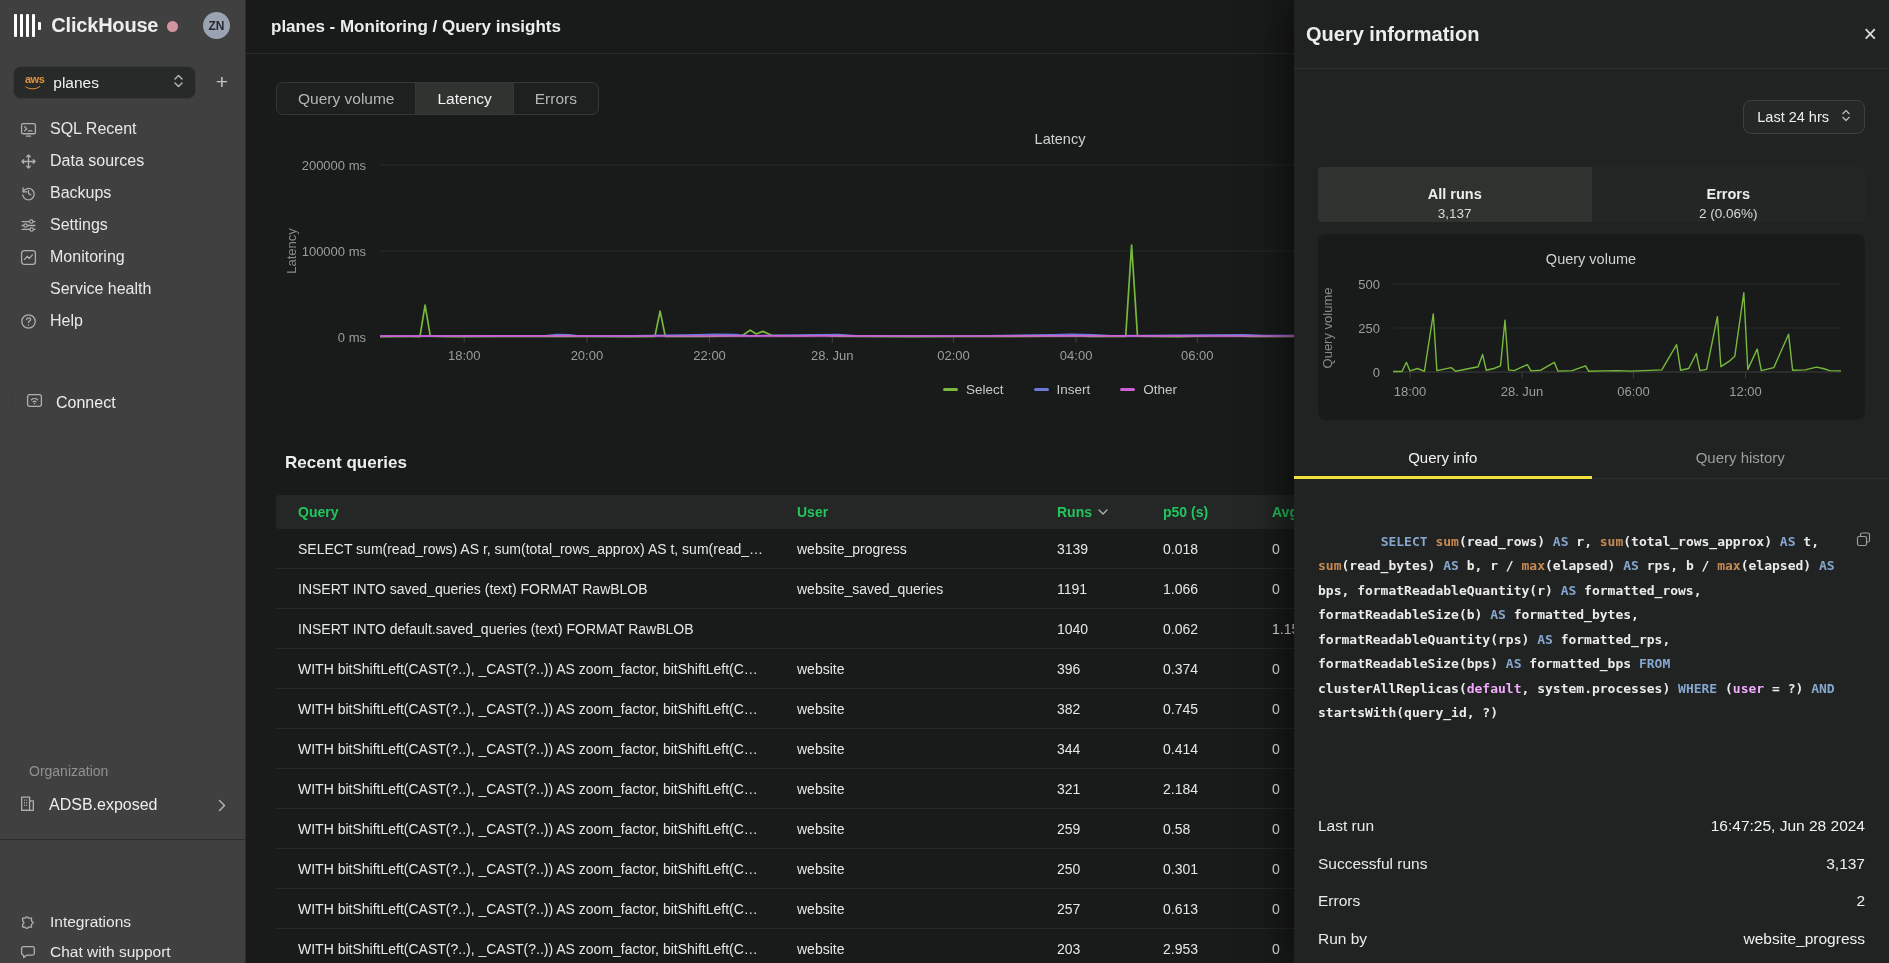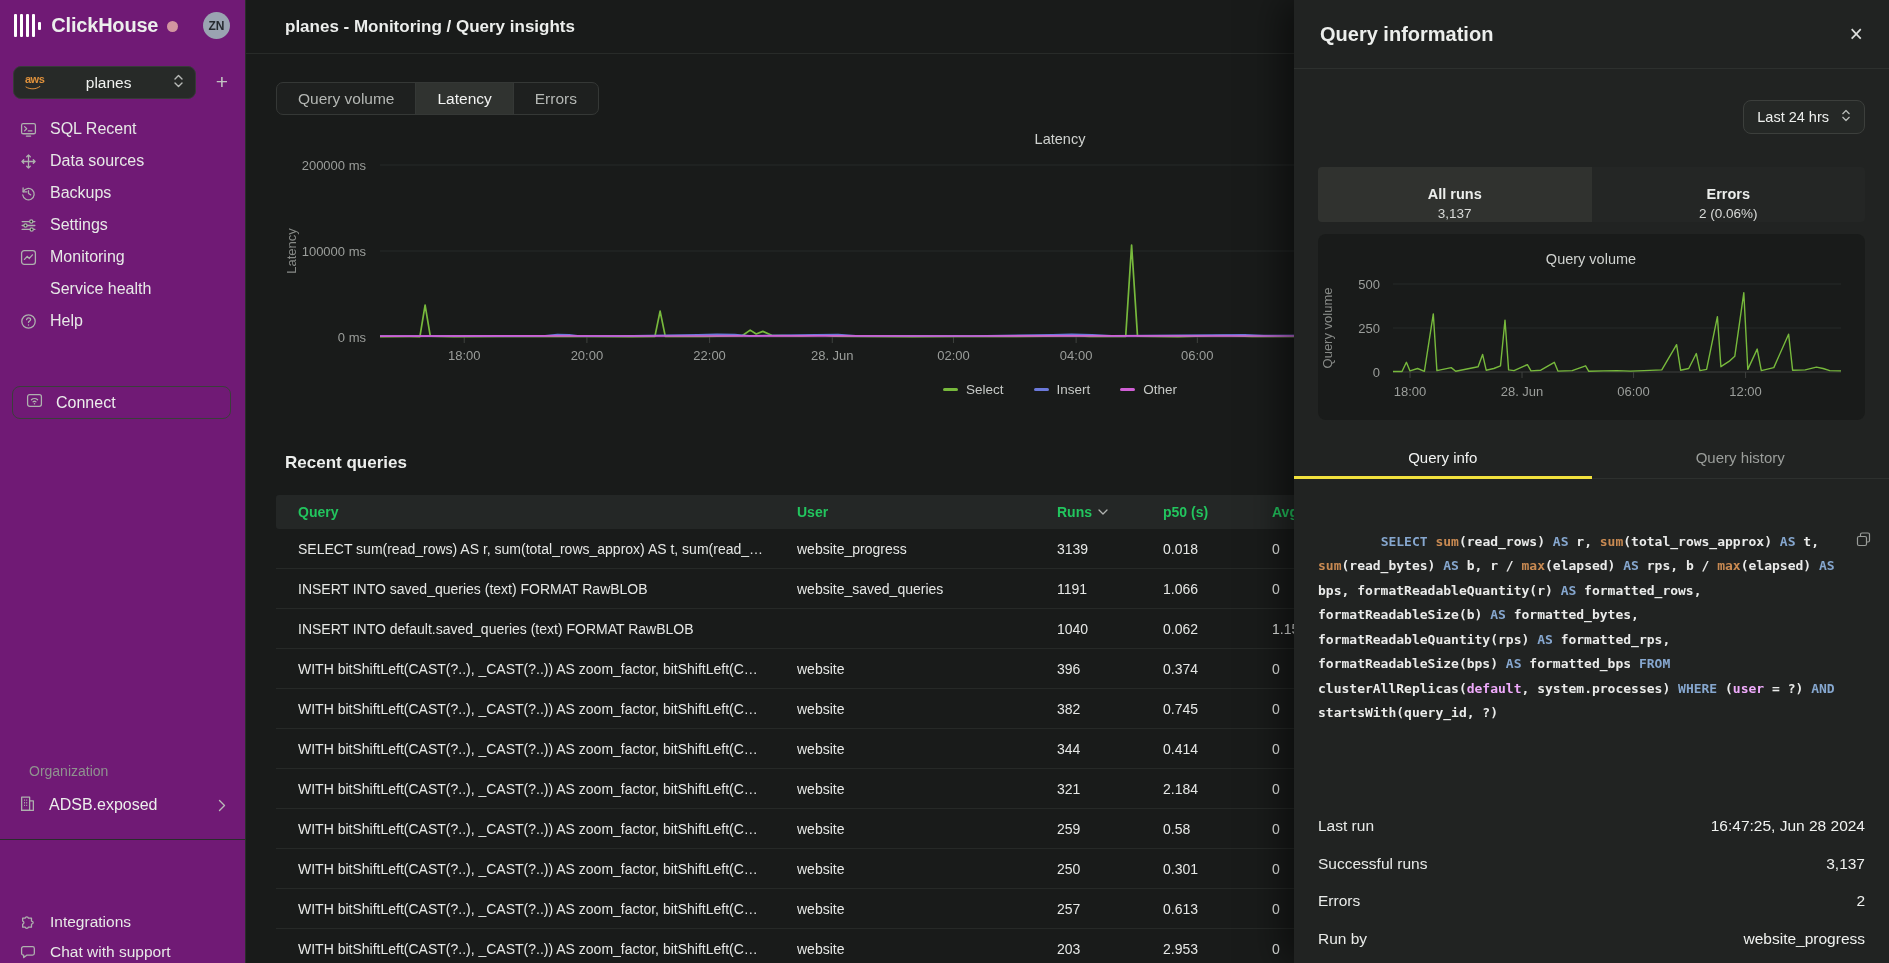--- a/index.html
+++ b/index.html
@@ -1,21 +1,21 @@
 <!DOCTYPE html>
 <html><head>
 <meta charset="utf-8">
 <style>
   * { box-sizing: border-box; margin: 0; padding: 0; }
   html,body { background:#0f1110; }
   body { font-family:"Liberation Sans", sans-serif; }
   .screen { position:relative; width:1889px; height:963px; background:#191b1a; overflow:hidden; color:#eceeec; }
 
   
-  .sidebar { position:absolute; left:0; top:0; width:246px; height:963px; background:#701a75; border-right:1px solid #2a2d2b;text-align:center; }
+  .sidebar { position:absolute; left:0; top:0; width:246px; height:963px; background:#404040; border-right:1px solid #2a2d2b; }
   .brand { position:absolute; top:14px; left:14px; display:flex; align-items:center; gap:10px; cursor:pointer; }
   .logo { display:flex; align-items:flex-end; gap:2.6px; height:23px; }
   .logo i { width:3.4px; height:23px; background:#fff; border-radius:1px; display:block; }
   .logo i.short { height:8px; margin-bottom:7.5px; }
   .brand-name { font-size:20px; font-weight:700; letter-spacing:-.2px; }
   .top-dot { position:absolute; top:21px; left:167px; width:11px; height:11px; border-radius:50%; background:#d295a0; }
   .avatar { position:absolute; top:12px; left:203px; width:27px; height:27px; border-radius:50%; background:#9aa3b1; color:#262a30; font-size:12px; font-weight:700; display:flex; align-items:center; justify-content:center; }
 
   .selector { position:absolute; top:66px; left:13px; width:183px; height:33px; border:1px solid #373a38; background:#272a28; border-radius:8px; display:flex; align-items:center; gap:9px; padding:0 11px; cursor:pointer; }
   .aws-mark { color:#e0923c; font-weight:700; font-size:11px; letter-spacing:-.5px; line-height:1; position:relative; top:-1px; }
@@ -35,21 +35,21 @@
   .org-row { position:absolute; top:789px; left:8px; right:8px; height:32px; display:flex; align-items:center; gap:13px; padding:0 11px; font-size:16px; cursor:pointer; }
   .org-row .chev-r { margin-left:auto; display:flex; }
   .sidebar-divider { position:absolute; top:839px; left:0; right:0; height:1px; background:#2a2d2b; }
   .sb-footer { position:absolute; top:875px; left:8px; right:8px;margin-top:32px; }
   .sb-footer .nav-item { height:30px; font-size:15.5px; }
   .status-dot { width:9px; height:9px; border-radius:50%; background:#90d36d; }
 
   
   .main { position:absolute; left:246px; top:0; right:0; bottom:0; background:#191b1a; }
   .main-header { height:54px; border-bottom:1px solid #282b29; }
-  .breadcrumb { position:absolute; left:39px; top:17px; font-size:17px; font-weight:700; }
+  .breadcrumb { position:absolute; left:25px; top:17px; font-size:17px; font-weight:700; }
 
   .main-tabs { position:absolute; left:30px; top:82px; height:33px; display:flex; border:1px solid #353836; border-radius:7px; overflow:hidden; background:#1e201f; }
   .mtab { display:flex; align-items:center; padding:0 21px; font-size:15.5px; color:#b4b7b4; border-right:1px solid #353836; cursor:pointer; }
   .mtab:last-child { border-right:none; }
   .mtab.active { background:#303330; color:#f2f3f2; }
 
   .main-chart { position:absolute; left:24px; top:120px; }
   svg text { font-family:"Liberation Sans", sans-serif; }
 
   .latency-legend { position:absolute; left:614px; top:382px; width:400px; display:flex; justify-content:center; gap:30px; }
@@ -58,21 +58,21 @@
 
   .recent-title { position:absolute; left:39px; top:453px; font-size:17px; font-weight:700; }
   .rq-table { position:absolute; left:30px; top:495px; width:1489px; font-size:14px; }
   .thead { display:grid; grid-template-columns:499px 260px 106px 109px 1fr; height:34px; align-items:center; background:#242726; font-weight:700; color:#22c55e; padding-left:22px; border-radius:3px; }
   .th { display:flex; align-items:center; gap:6px; cursor:pointer; }
   .trow { display:grid; grid-template-columns:499px 260px 106px 109px 1fr; height:40px; align-items:center; border-bottom:1px solid #262927; padding-left:22px; color:#e6e8e6; cursor:pointer; }
   .cell-query { white-space:nowrap; overflow:hidden; text-overflow:ellipsis; padding-right:30px; }
 
   
   .panel { position:absolute; left:1294px; top:0; width:595px; height:963px; background:#212322; box-shadow:-12px 0 34px rgba(0,0,0,.5); z-index:5; }
-  .panel-header { height:69px; display:flex; align-items:center; padding:0 26px; border-bottom:1px solid #2d302e; }
+  .panel-header { height:69px; display:flex; align-items:center; padding:0 12px; border-bottom:1px solid #2d302e; }
   .panel-title { flex:1; font-size:20px; font-weight:700; }
   .close-btn { font-size:23px; color:#dcdedc; line-height:1; cursor:pointer; }
   .panel-body { padding:0 24px; }
 
   .range-select { margin:31px 0 0 auto; width:fit-content; height:34px; border:1px solid #3c3f3c; background:#252826; border-radius:8px; display:flex; align-items:center; gap:12px; padding:0 13px; font-size:14.5px; color:#eef0ee; cursor:pointer; }
 
   .segmented { margin-top:33px; display:flex; border-radius:4px; overflow:hidden; }
   .segment { flex:1; height:55px; display:flex; flex-direction:column; align-items:center; justify-content:center; background:#242625; cursor:pointer; }
   .segment.active { background:#30322f; }
   .seg-label { font-size:14.5px; font-weight:700;margin-top:18px; }

